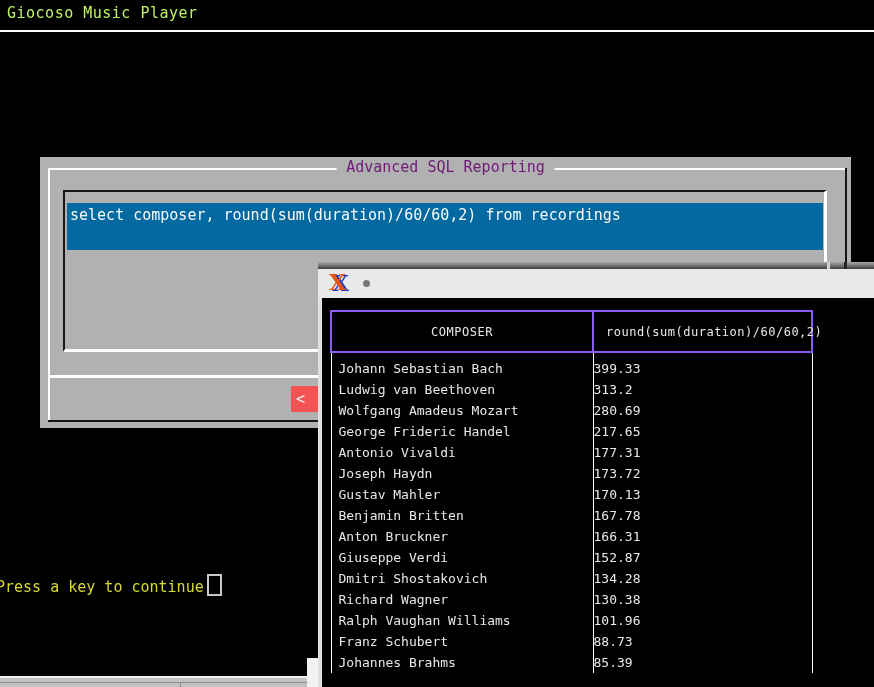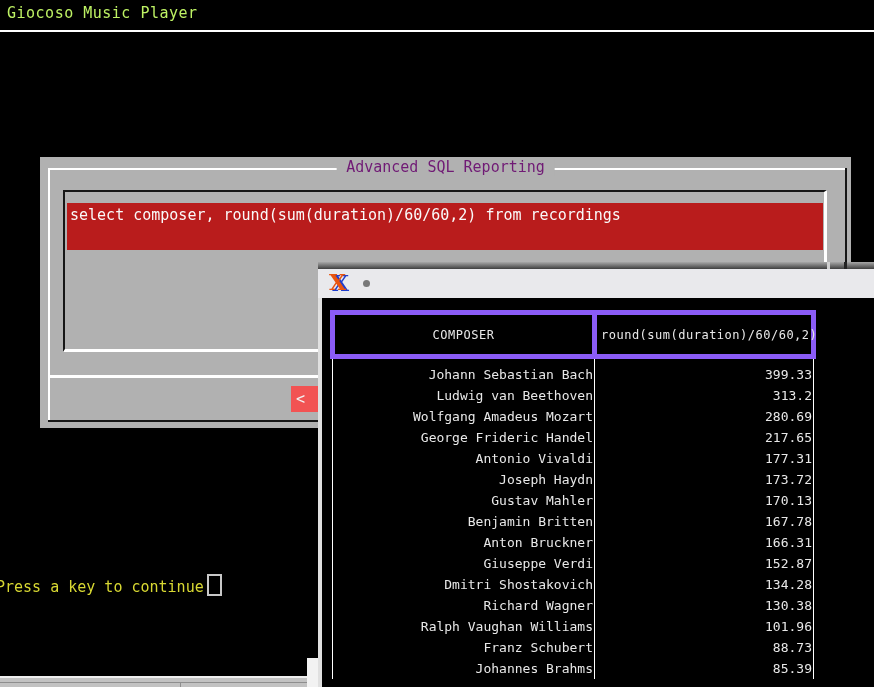--- a/index.html
+++ b/index.html
@@ -36,21 +36,21 @@
     padding:0 10px;white-space:pre;z-index:3;
   }
   .dlg-textbox{
     position:absolute;left:23px;top:33px;width:764px;height:162px;
     box-sizing:border-box;background:#b1b1b1;
     border-top:2px solid #161616;border-left:2px solid #161616;
     border-right:3px solid #ffffff;border-bottom:3px solid #ffffff;
   }
   .sql-area{
     position:absolute;left:27px;top:46px;width:756px;height:47px;
-    background:#b91c1c;color:#fafafa;font-size:15px;line-height:23px;
+    background:#0369a1;color:#fafafa;font-size:15px;line-height:23px;
     padding-top:1px;box-sizing:border-box;
   }
   .sql-line{padding-left:3px;white-space:pre;}
   .dlg-separator{position:absolute;left:10px;top:218px;width:795px;height:3px;background:#ffffff;}
   .dlg-button{
     position:absolute;left:251px;top:229px;width:70px;height:26px;
     background:#f25353;color:#f2f2f2;font-size:15px;line-height:26px;
     padding-left:5px;box-sizing:border-box;white-space:pre;
   }
   
@@ -76,28 +76,28 @@
     position:absolute;left:0;top:36px;width:556px;height:389px;background:#000;
     border-left:4px solid #e0e0e0;box-sizing:border-box;
   }
   table.results{
     position:absolute;left:8px;top:12px;  
     border-collapse:collapse;table-layout:fixed;width:481px;
     color:#e8e8e8;
   }
   table.results, table.results th, table.results td{border:0;}
   table.results thead th{
-    border:5px solid #8b5cf6;height:37px;font-weight:normal;
+    border:2px solid #8b5cf6;height:37px;font-weight:normal;
     font-size:12px;letter-spacing:0.5px;white-space:pre;
   }
   table.results thead th.col-composer{text-align:center;}
-  table.results thead th.col-value{text-align:right;padding-left:4px;margin-left:12px;}
+  table.results thead th.col-value{text-align:right;padding-left:12px;margin-left:12px;}
   table.results td{
     border-left:1px solid #ffffff;border-right:1px solid #ffffff;
-    height:19px;font-size:13px;white-space:pre;overflow:hidden;text-align:right;
+    height:19px;font-size:13px;white-space:pre;overflow:hidden;
   }
   table.results td.cell-composer{padding-left:7px;}
   table.results td.cell-value{padding-left:0;}
   table.results tbody tr:first-child td{padding-top:6px;}
   
   .bottom-strip{
     position:absolute;left:0;top:676px;width:318px;height:11px;
     background:#c2c2c2;border-top:2px solid #efefef;box-sizing:border-box;
   }
   .bs-line{position:absolute;left:0;top:4px;width:100%;height:1px;background:#8e8e8e;}

